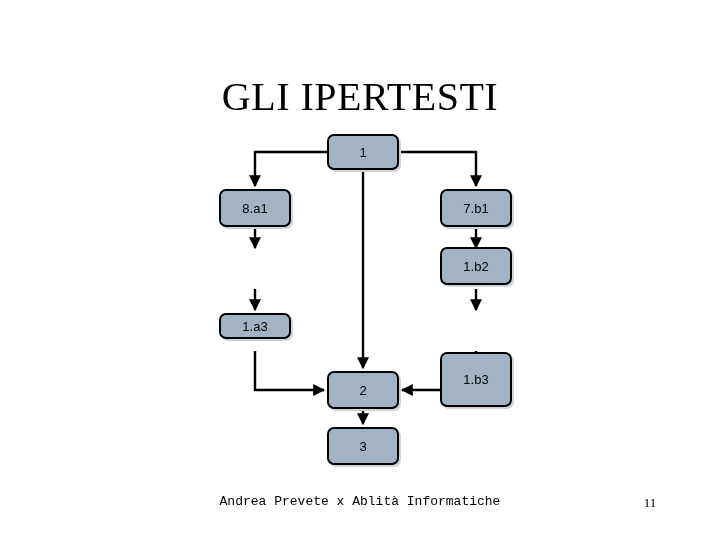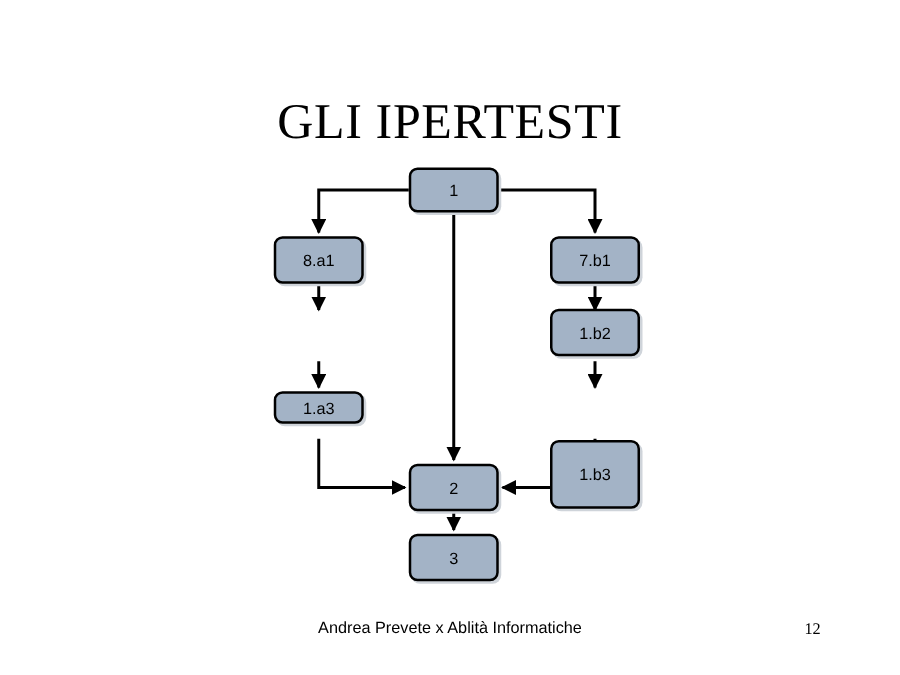--- a/index.html
+++ b/index.html
@@ -76,21 +76,21 @@
     width: 720px;
     height: 540px;
     pointer-events: none;
   }
   #footer-text {
     position: absolute;
     left: 0;
     top: 493px;
     width: 720px;
     text-align: center;
-    font-family: Liberation Sans, sans-serif;
+    font-family: Liberation Mono, monospace;
     font-size: 13px;
     color: #000000;
     line-height: 17px;
   }
   #footer-text .line { display: block; white-space: nowrap; }
   #page-number {
     position: absolute;
     left: 620px;
     top: 494px;
     width: 60px;
@@ -146,15 +146,15 @@
     <div class="node" id="node-1b3">1.b3</div>
     <div class="node" id="node-2">2</div>
     <div class="node" id="node-3">3</div>
 
   </div>
 
   <div id="footer-text">
     <span class="line">Andrea Prevete x Ablità Informatiche</span>
   </div>
 
-  <div id="page-number">12</div>
+  <div id="page-number">11</div>
 
 </div>
 
 </body></html>

